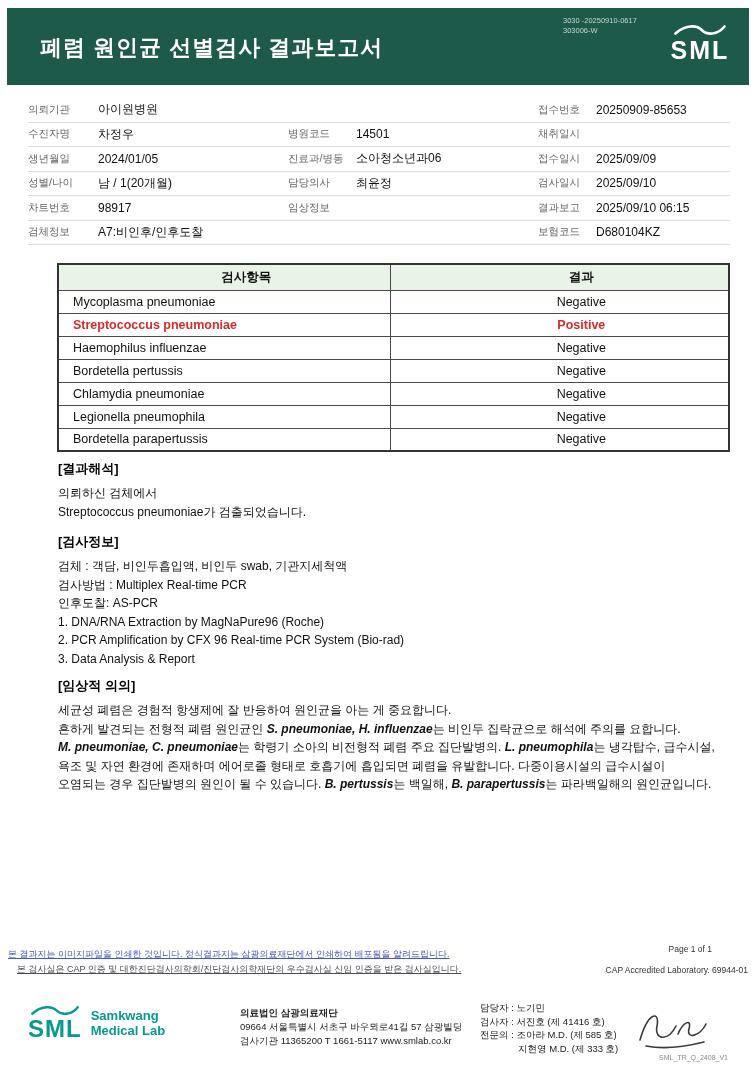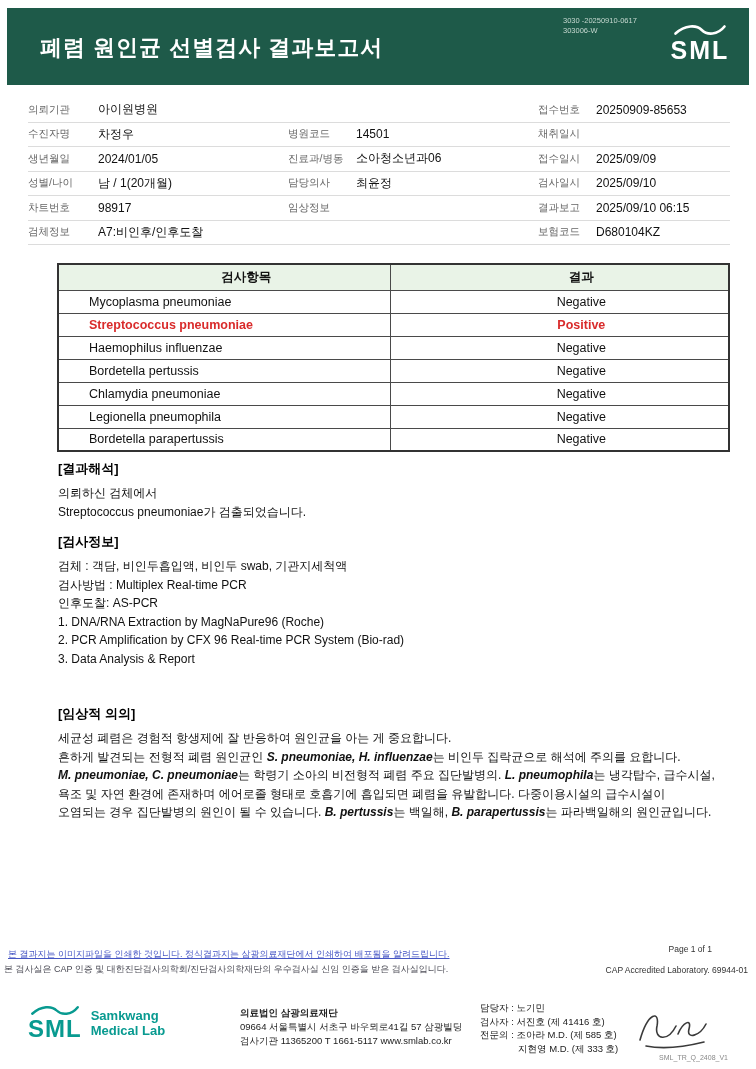--- a/index.html
+++ b/index.html
@@ -44,41 +44,41 @@
   .results {
     position: absolute; left: 57px; top: 263px; width: 673px;
     border-collapse: collapse; border: 2px solid #333;
   }
   .results th, .results td { border: 1px solid #4a4a4a; padding-left: 44px; }
   .results th {
     height: 26px; background: #e9f3e7; font-size: 12.5px; font-weight: bold;
     text-align: center; color: #111;
   }
   .results td { height: 23px; font-size: 12.5px; color: #111; }
-  .results td.test-name { text-align: left; padding-left: 30px; }
+  .results td.test-name { text-align: left; padding-left: 14px; }
   .results td.test-result { text-align: center; }
   .results tr.positive td { color: #d92b2b; font-weight: bold; }
 
   
   .section { position: absolute; left: 58px; width: 660px; color: #111; }
   .sec-title { font-size: 13px; font-weight: bold; margin-bottom: 6px; color: #000; }
   .rich-line { font-size: 12px; line-height: 18.5px; }
   .ital { font-style: italic; font-weight: 600; }
   #interp   { top: 460px; }
   #testinfo { top: 533px; }
-  #clinical { top: 705px; }
+  #clinical { top: 677px; }
 
   
   .notice1 {
     position: absolute; left: 8px; top: 948px;
     font-size: 9px; color: #4656c4; text-decoration: underline;
   }
   .notice2 {
-    position: absolute; left: 4px; top: 963px;
-    font-size: 9px; color: #4b4b55;
+    position: absolute; left: 17px; top: 963px;
+    font-size: 9px; color: #4b4b55; text-decoration: underline;
   }
   .pageno { position: absolute; right: 44px; top: 944px; font-size: 8.5px; color: #333; }
   .cap    { position: absolute; right: 8px;  top: 965px; font-size: 8.5px; color: #333; }
 
   
   .footer { position: absolute; left: 28px; top: 1000px; width: 702px; height: 62px; }
   .logo-footer { position: absolute; left: 0; top: 4px; display: flex; align-items: center; gap: 9px; }
   .logo-footer .mark { text-align: center; }
   .logo-footer .mark svg { width: 52px; height: 13px; display: block; margin: 0 auto; }
   .logo-footer .mark .logo-text {

